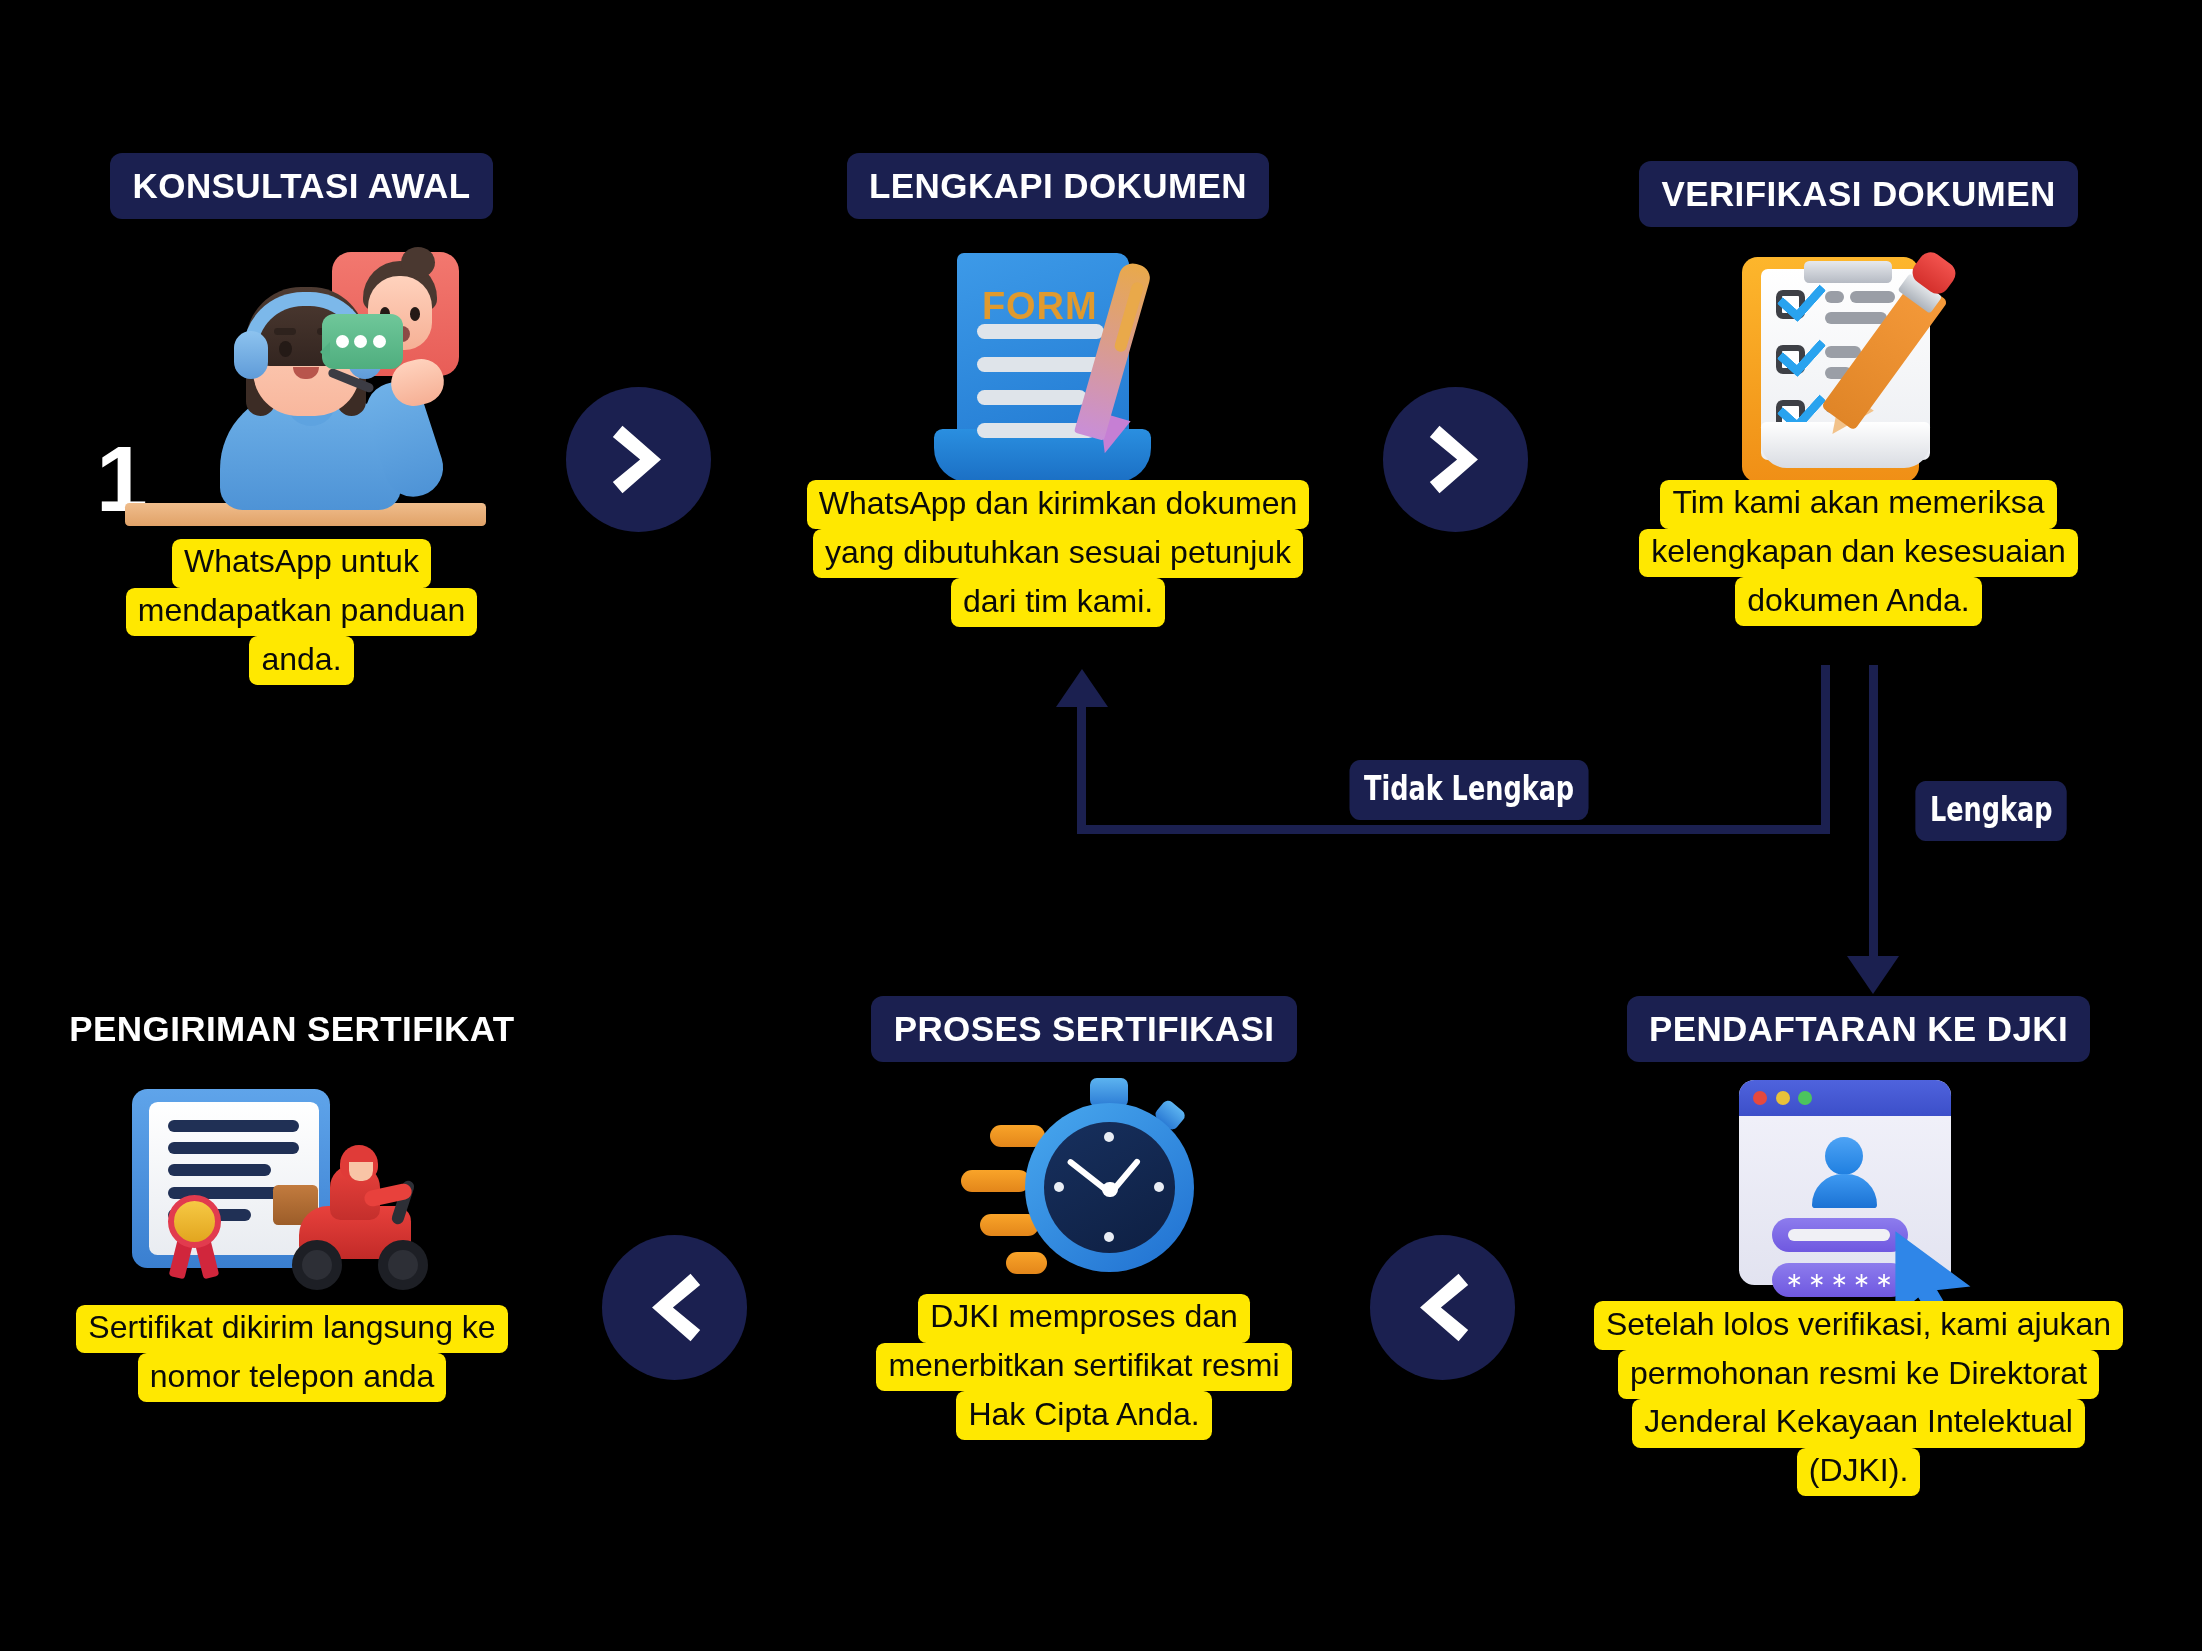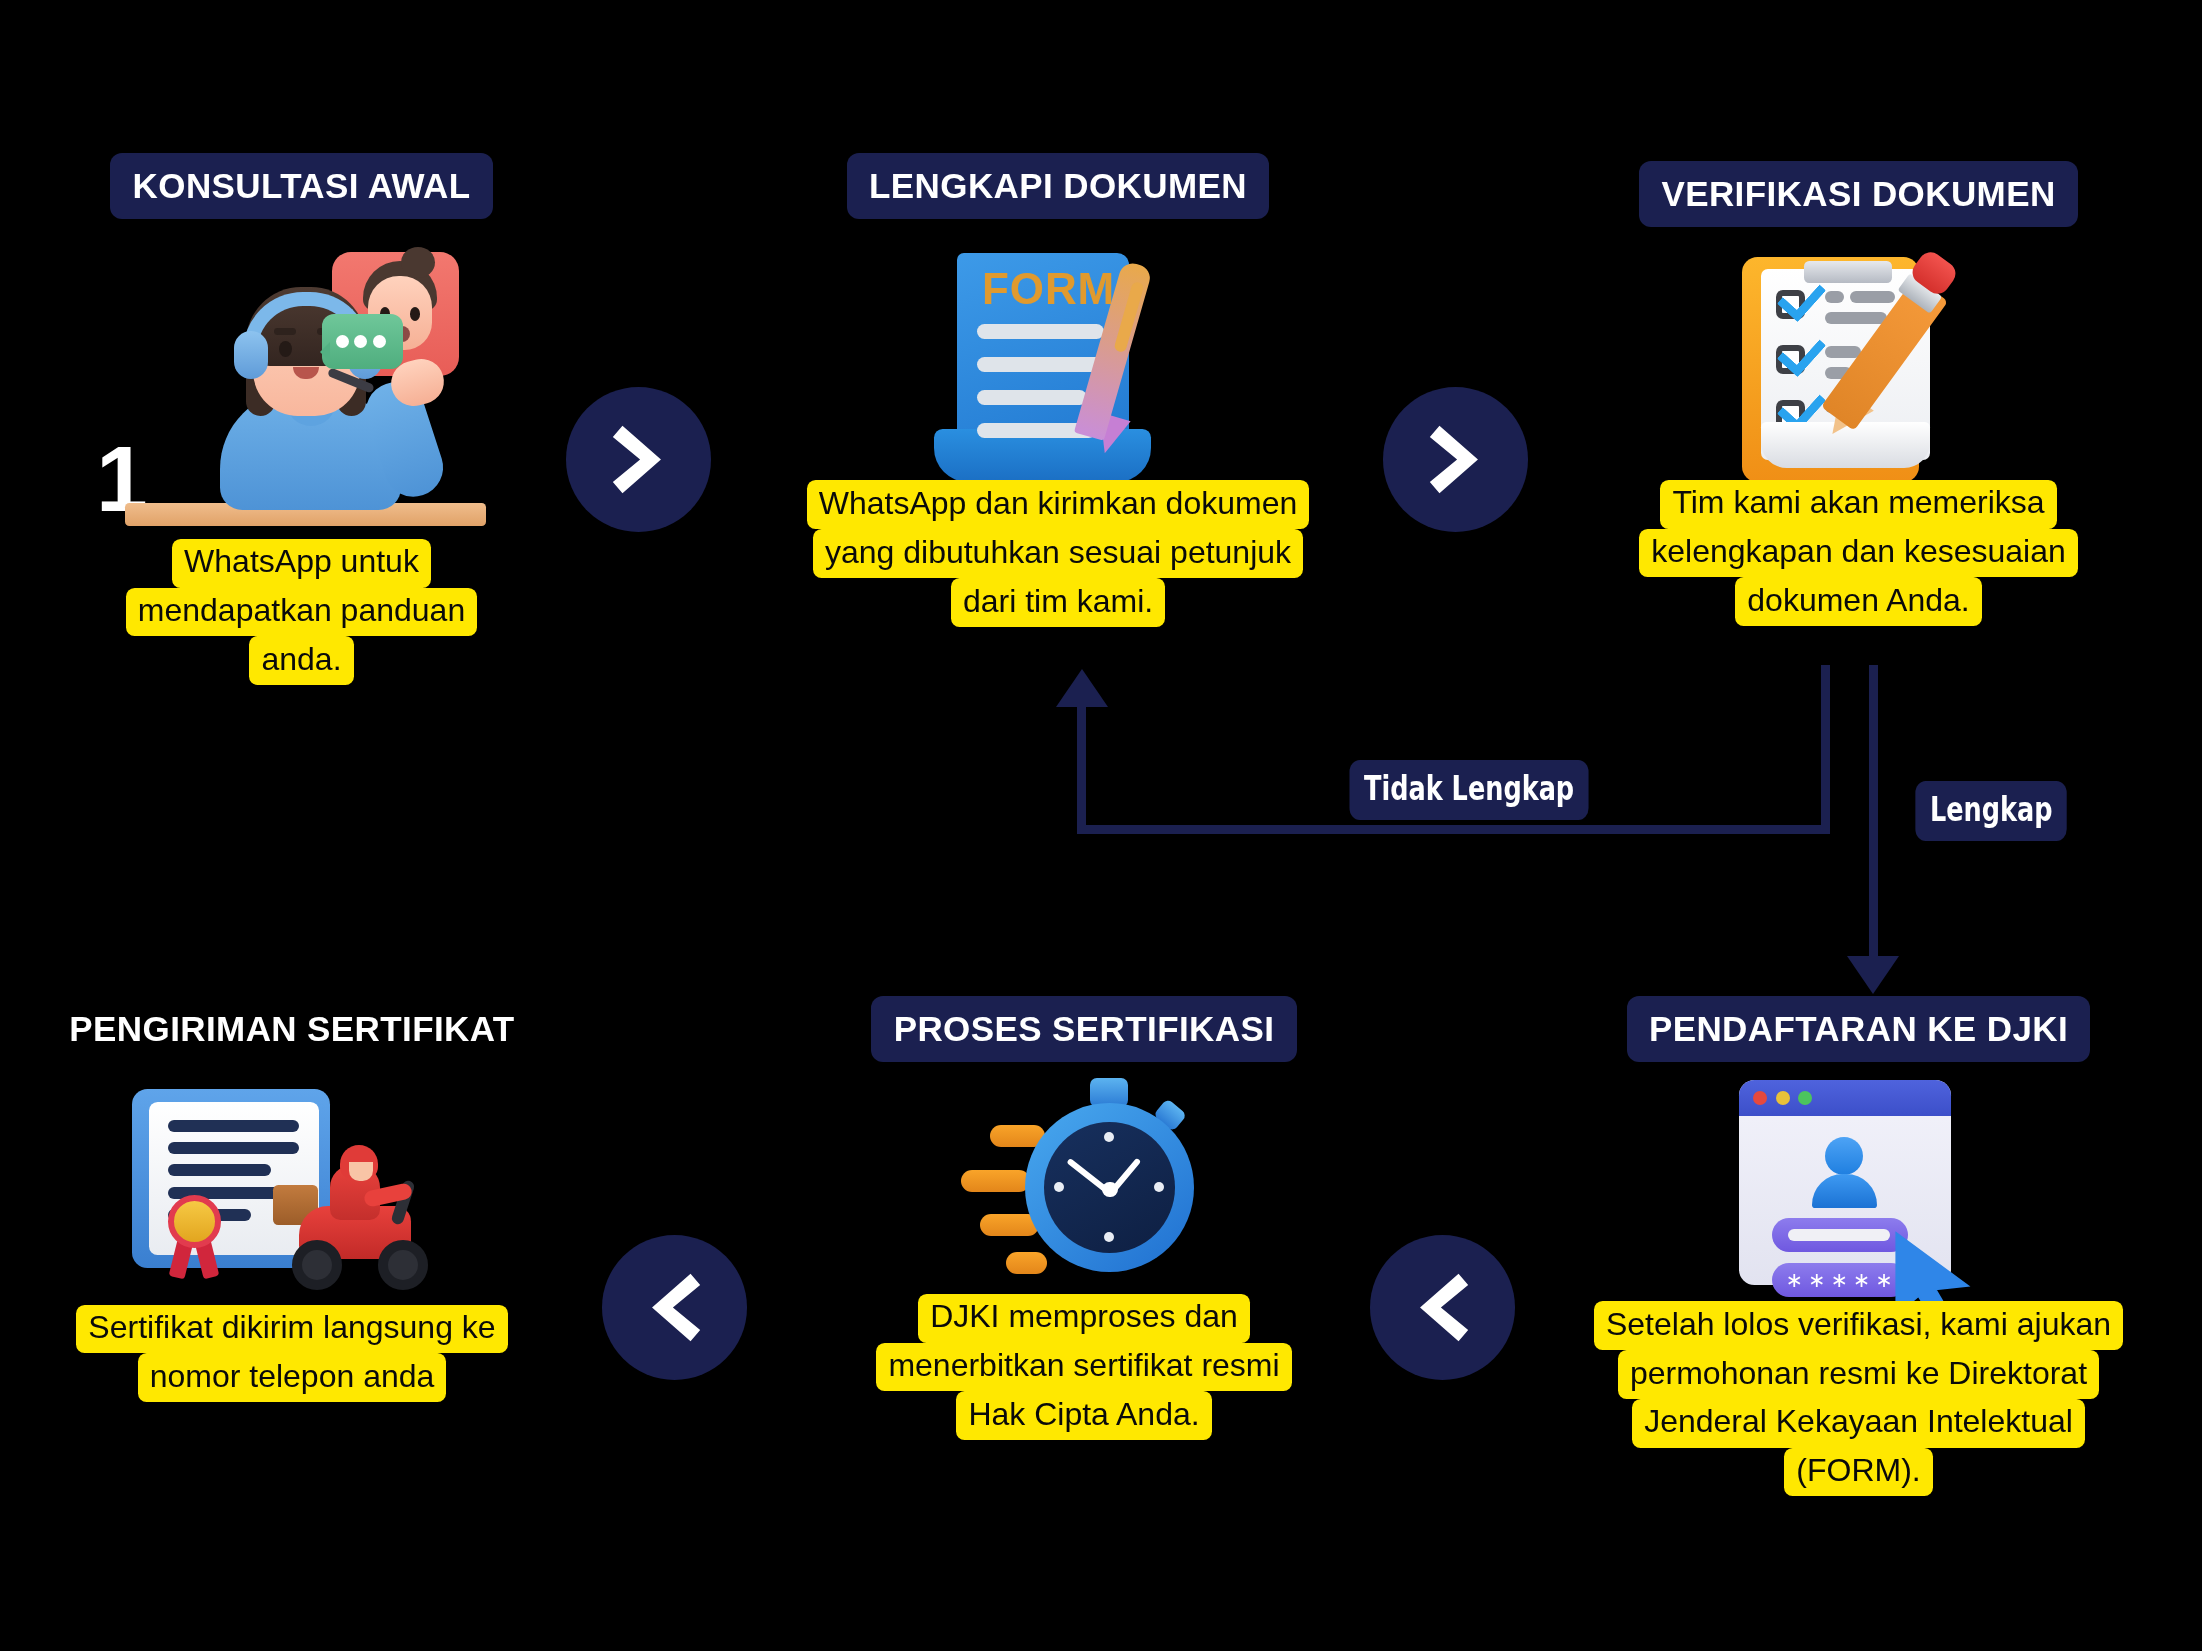--- a/index.html
+++ b/index.html
@@ -119,22 +119,22 @@
   .agent .d1,.agent .d2,.agent .d3{position:absolute;width:13px;height:13px;
     background:#fff;border-radius:50%;bottom:188px;}
   .agent .d1{left:219px;} .agent .d2{left:237px;} .agent .d3{left:256px;}
 
   
   .form{width:258px;height:250px;}
   .form .sheet{position:absolute;left:27.5px;top:5.2px;width:172px;height:215px;
     background:linear-gradient(160deg,#3d9ae8,#1f77d0);border-radius:6.9px 12px 8.6px 8.6px;}
   .form .curl{position:absolute;left:5.2px;top:182px;width:217px;height:53px;
     background:linear-gradient(#2a8fe0,#1b6fc4);border-radius:8.6px 8.6px 34px 34px;}
-  .form .ftxt{position:absolute;left:53px;top:20px;color:#e09a2e;font-weight:700;
-    font-size:44px;letter-spacing:0.9px;line-height:1;}
+  .form .ftxt{position:absolute;left:53px;top:40px;color:#e09a2e;font-weight:700;
+    font-size:38px;letter-spacing:0.9px;line-height:1;}
   .form .ln{position:absolute;left:48px;height:14.6px;background:#dfe4ea;border-radius:7.7px;}
   .form .l1{top:77px;width:127px;}
   .form .l2{top:110px;width:127px;}
   .form .l3{top:143px;width:110px;}
   .form .l4{top:176px;width:119px;}
   .form .pen{position:absolute;left:169px;top:13.8px;width:31px;height:179px;
     background:linear-gradient(#e9a94a,#c98ed8);border-radius:13.8px 13.8px 3.4px 3.4px;
     transform:rotate(16deg);}
   .form .pentip{position:absolute;left:165px;top:169px;width:0;height:0;
     border-left:16.3px solid transparent;border-right:16.3px solid transparent;
@@ -415,21 +415,21 @@
         <svg class="cursor" width="89" height="95" viewBox="0 0 104 110">
           <path d="M12 4 L96 66 L58 70 L78 104 L58 110 L38 78 L12 100 Z" fill="#2f86e8" stroke="#2f86e8" stroke-width="2"></path>
         </svg>
       </div>
     </div>
 
     <div class="caption" style="width:568px;margin-top:-20.6px;">
       <span>Setelah lolos verifikasi, kami ajukan</span><br>
       <span>permohonan resmi ke Direktorat</span><br>
       <span>Jenderal Kekayaan Intelektual</span><br>
-      <span>(FORM).</span>
+      <span>(DJKI).</span>
     </div>
   </div>
 
   <div class="chev" style="left:1370px;top:1220px;">
     <svg viewBox="0 0 40 48">
       <path d="M30 3 L6 24 L30 45 L36 38 L19 24 L36 10 Z" fill="#ffffff"></path>
     </svg>
   </div>
 
   <div class="step" style="left:826px;top:981px;width:516px;">

